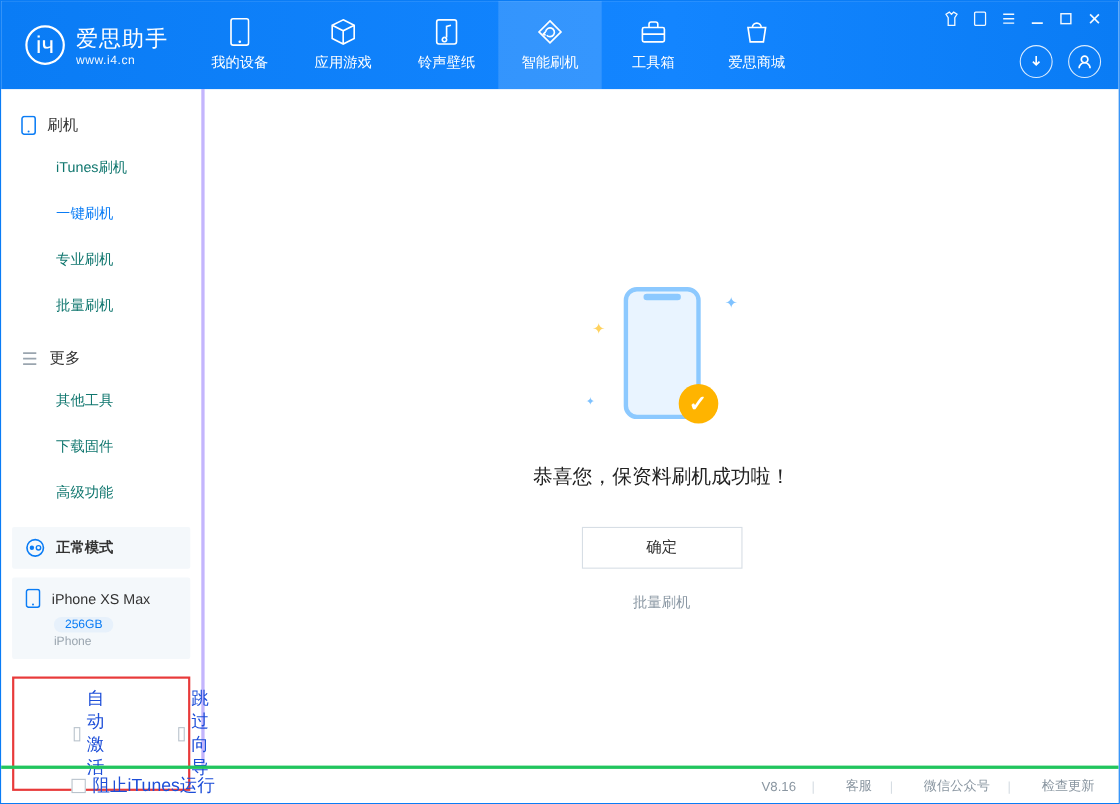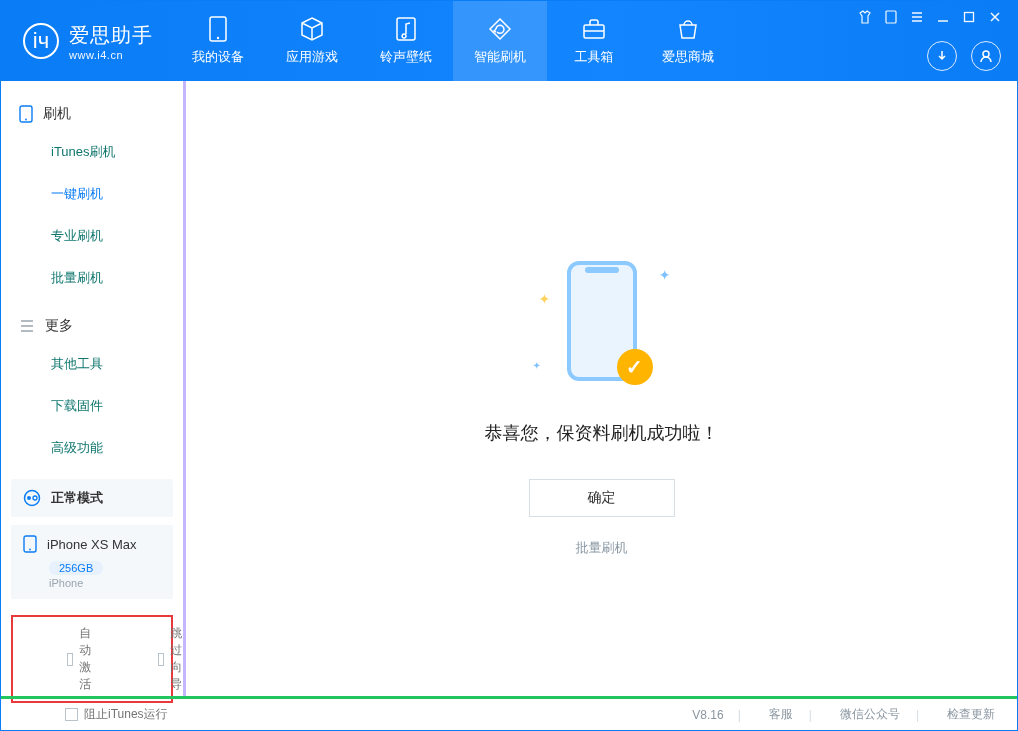--- a/index.html
+++ b/index.html
@@ -27,21 +27,21 @@
 .side-sec-title { display:flex; align-items:center; gap: 10px; padding: 6px 18px 8px 18px; font-size: 14px; color:#333; }
 .side-item { padding: 12px 0 12px 50px; font-size: 13px; color: #0f766e; cursor:pointer; }
 .side-item.active { color: #0a7cf5; }
 .side-spacer { flex:1; }
 .mode-box { margin: 10px 10px 8px 10px; background:#f4f8fb; border-radius:2px; padding:10px 12px; display:flex; align-items:center; gap:10px; font-size:13px; color:#333;font-weight:bold; }
 .device-box { margin:0 10px 10px 10px; background:#f4f8fb; border-radius:2px; padding:10px 12px; font-size:13px; color:#333; }
 .device-name { display:flex; align-items:center; gap:10px; font-weight:500; }
 .storage-pill { display:inline-block; margin: 8px 0 2px 26px; background:#e7f1fb; color:#0a7cf5; border-radius:10px; padding:1px 10px; font-size:11px; }
 .device-type { color:#9aa5af; font-size:11px; margin-left:26px; }
 .cb-row { margin: 6px 10px 10px 10px; border: 2px solid #e83a3a; padding: 8px 6px; display:flex; gap: 12px; align-items:center; }
-.cb { display:flex; align-items:center; gap:6px; font-size:12px; color:#737373; cursor:pointer;padding-left:48px;}
+.cb { display:flex; align-items:center; gap:6px; font-size:16px; color:#1d4ed8; cursor:pointer;padding-left:48px;}
 .cb-box { width:13px; height:13px; border:1px solid #b9c3cc; background:#fff; }
 
 .main-area { flex:1; display:flex; flex-direction:column; align-items:center; justify-content:flex-start; padding-top: 180px; position:relative; }
 .phone-illus { position:relative; width: 90px; height: 130px; margin-bottom: 30px; }
 .phone-body { width: 70px; height: 120px; border: 4px solid #8cc9ff; border-radius: 12px; background:#e9f4ff; position:absolute; left:10px; top:0; }
 .phone-notch { width: 34px; height:6px; background:#8cc9ff; border-radius:3px; position:absolute; top:6px; left:28px;}
 .sparkle { position:absolute; font-size:14px; color:#ffd25e;}
 .badge-check { position:absolute; right:-6px; bottom: 6px; width:36px; height:36px; border-radius:50%; background:#ffb400; display:flex; align-items:center; justify-content:center; color:#fff; font-size:20px; font-weight:bold; }
 .success-text { font-size:18px; color:#222; margin-bottom: 34px; }
 .confirm-btn { padding: 9px 58px; border:1px solid #d7dee5; background:#fff; color:#333; font-size:14px; cursor:pointer; }

